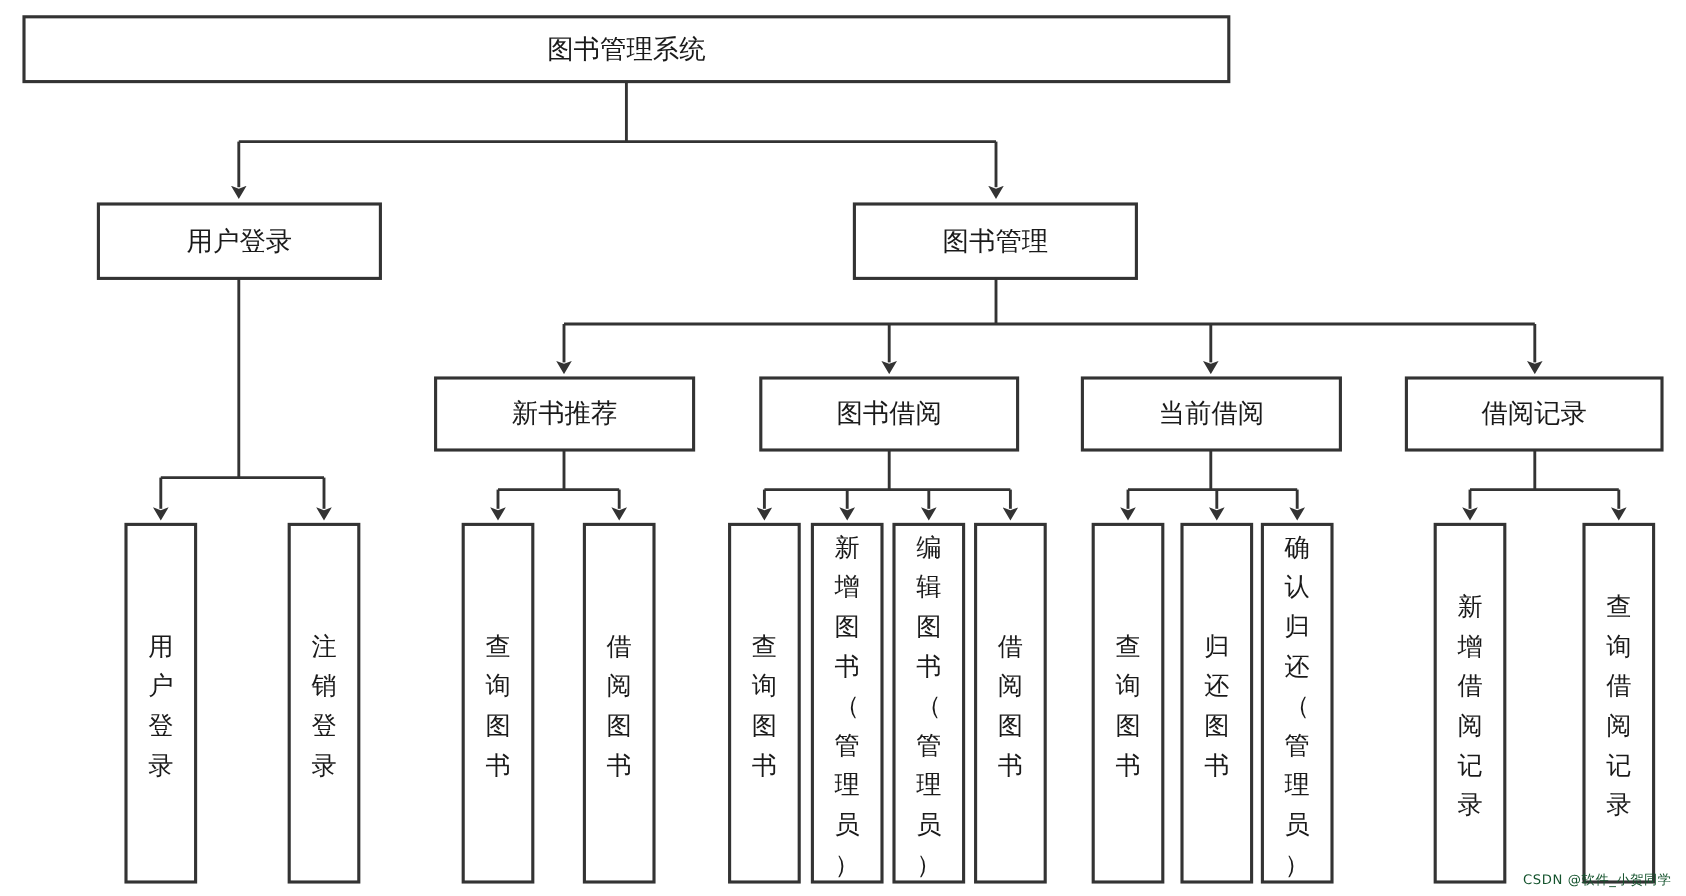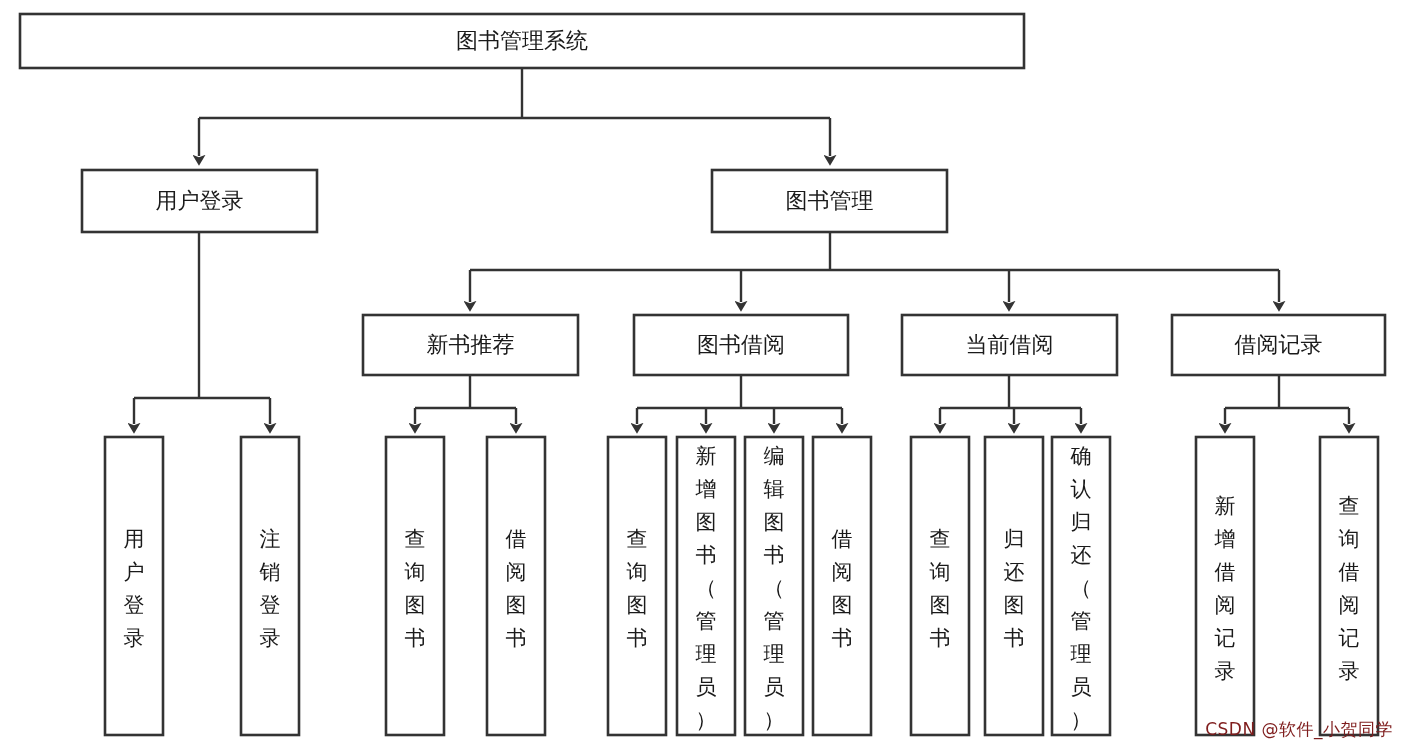--- a/index.html
+++ b/index.html
@@ -45,22 +45,22 @@
     fill: none;
   }
   .arrow-head {
     fill: #333333;
     stroke: none;
   }
   .watermark {
     position: absolute;
     right: 12px;
     bottom: 6px;
-    color: #7f1d1d;
-    font-size: 17px;
+    color: #14532d;
+    font-size: 11px;
     font-family: "DejaVu Sans", "Liberation Sans", sans-serif;
     letter-spacing: 0.5px;
     white-space: nowrap;
     user-select: none;
   }
 </style>
 </head>
 <body>
 
 <svg id="diagram" viewBox="0 0 1405 747" xmlns="http://www.w3.org/2000/svg">

